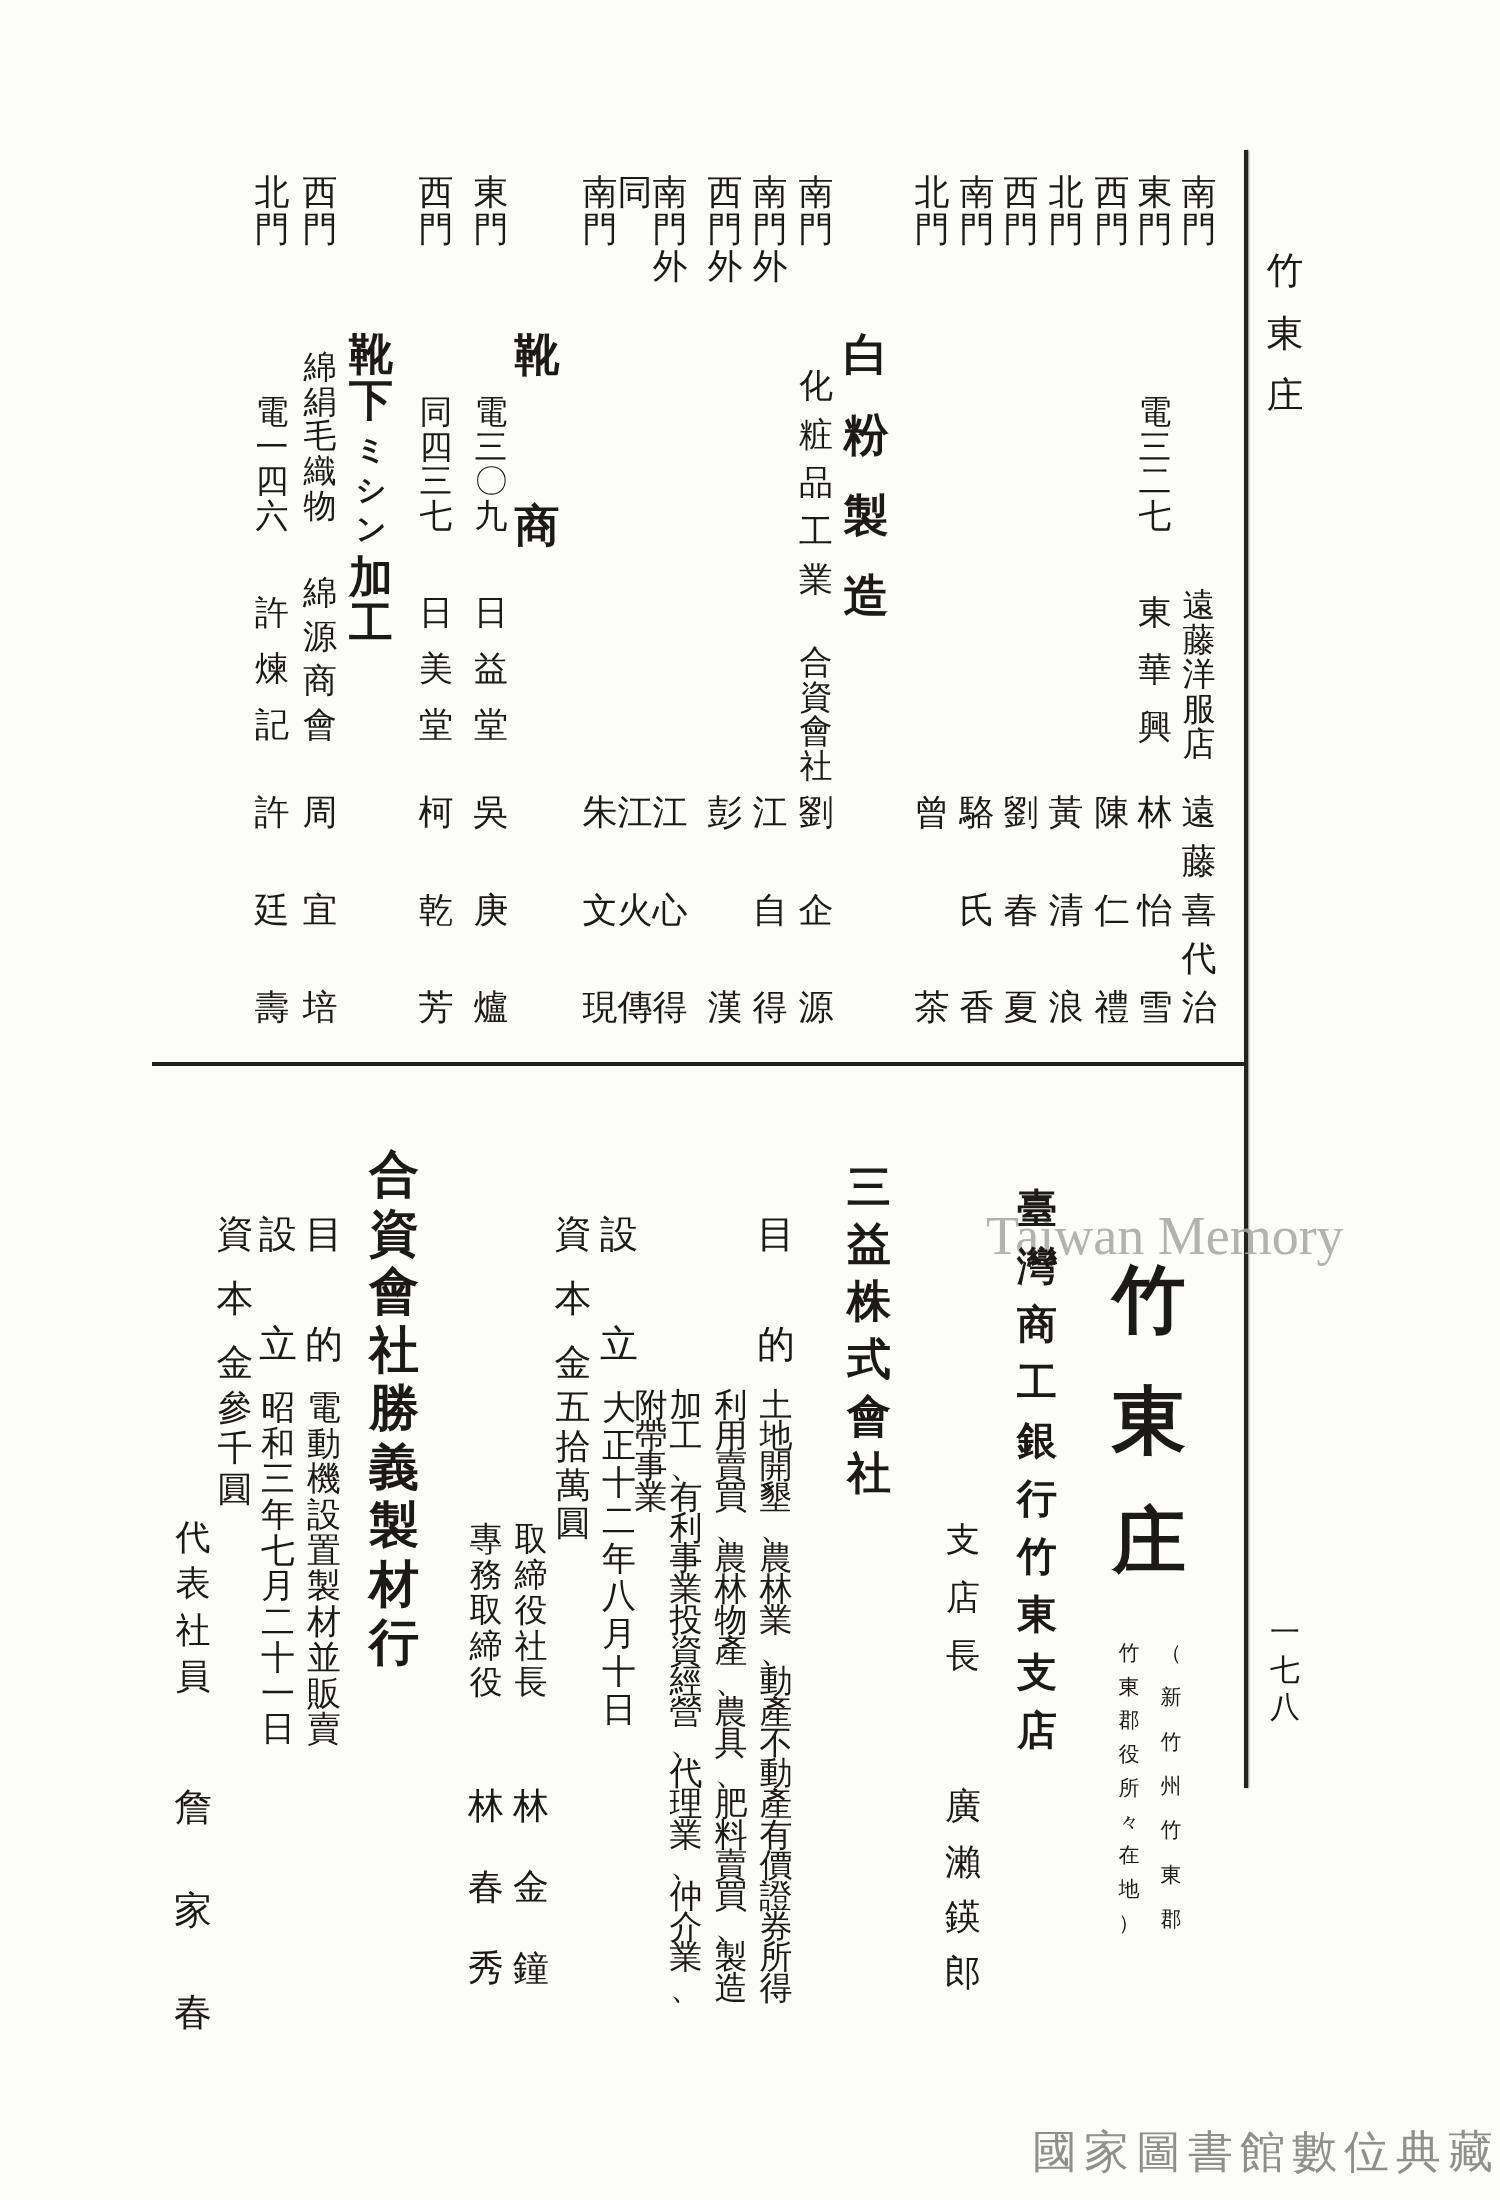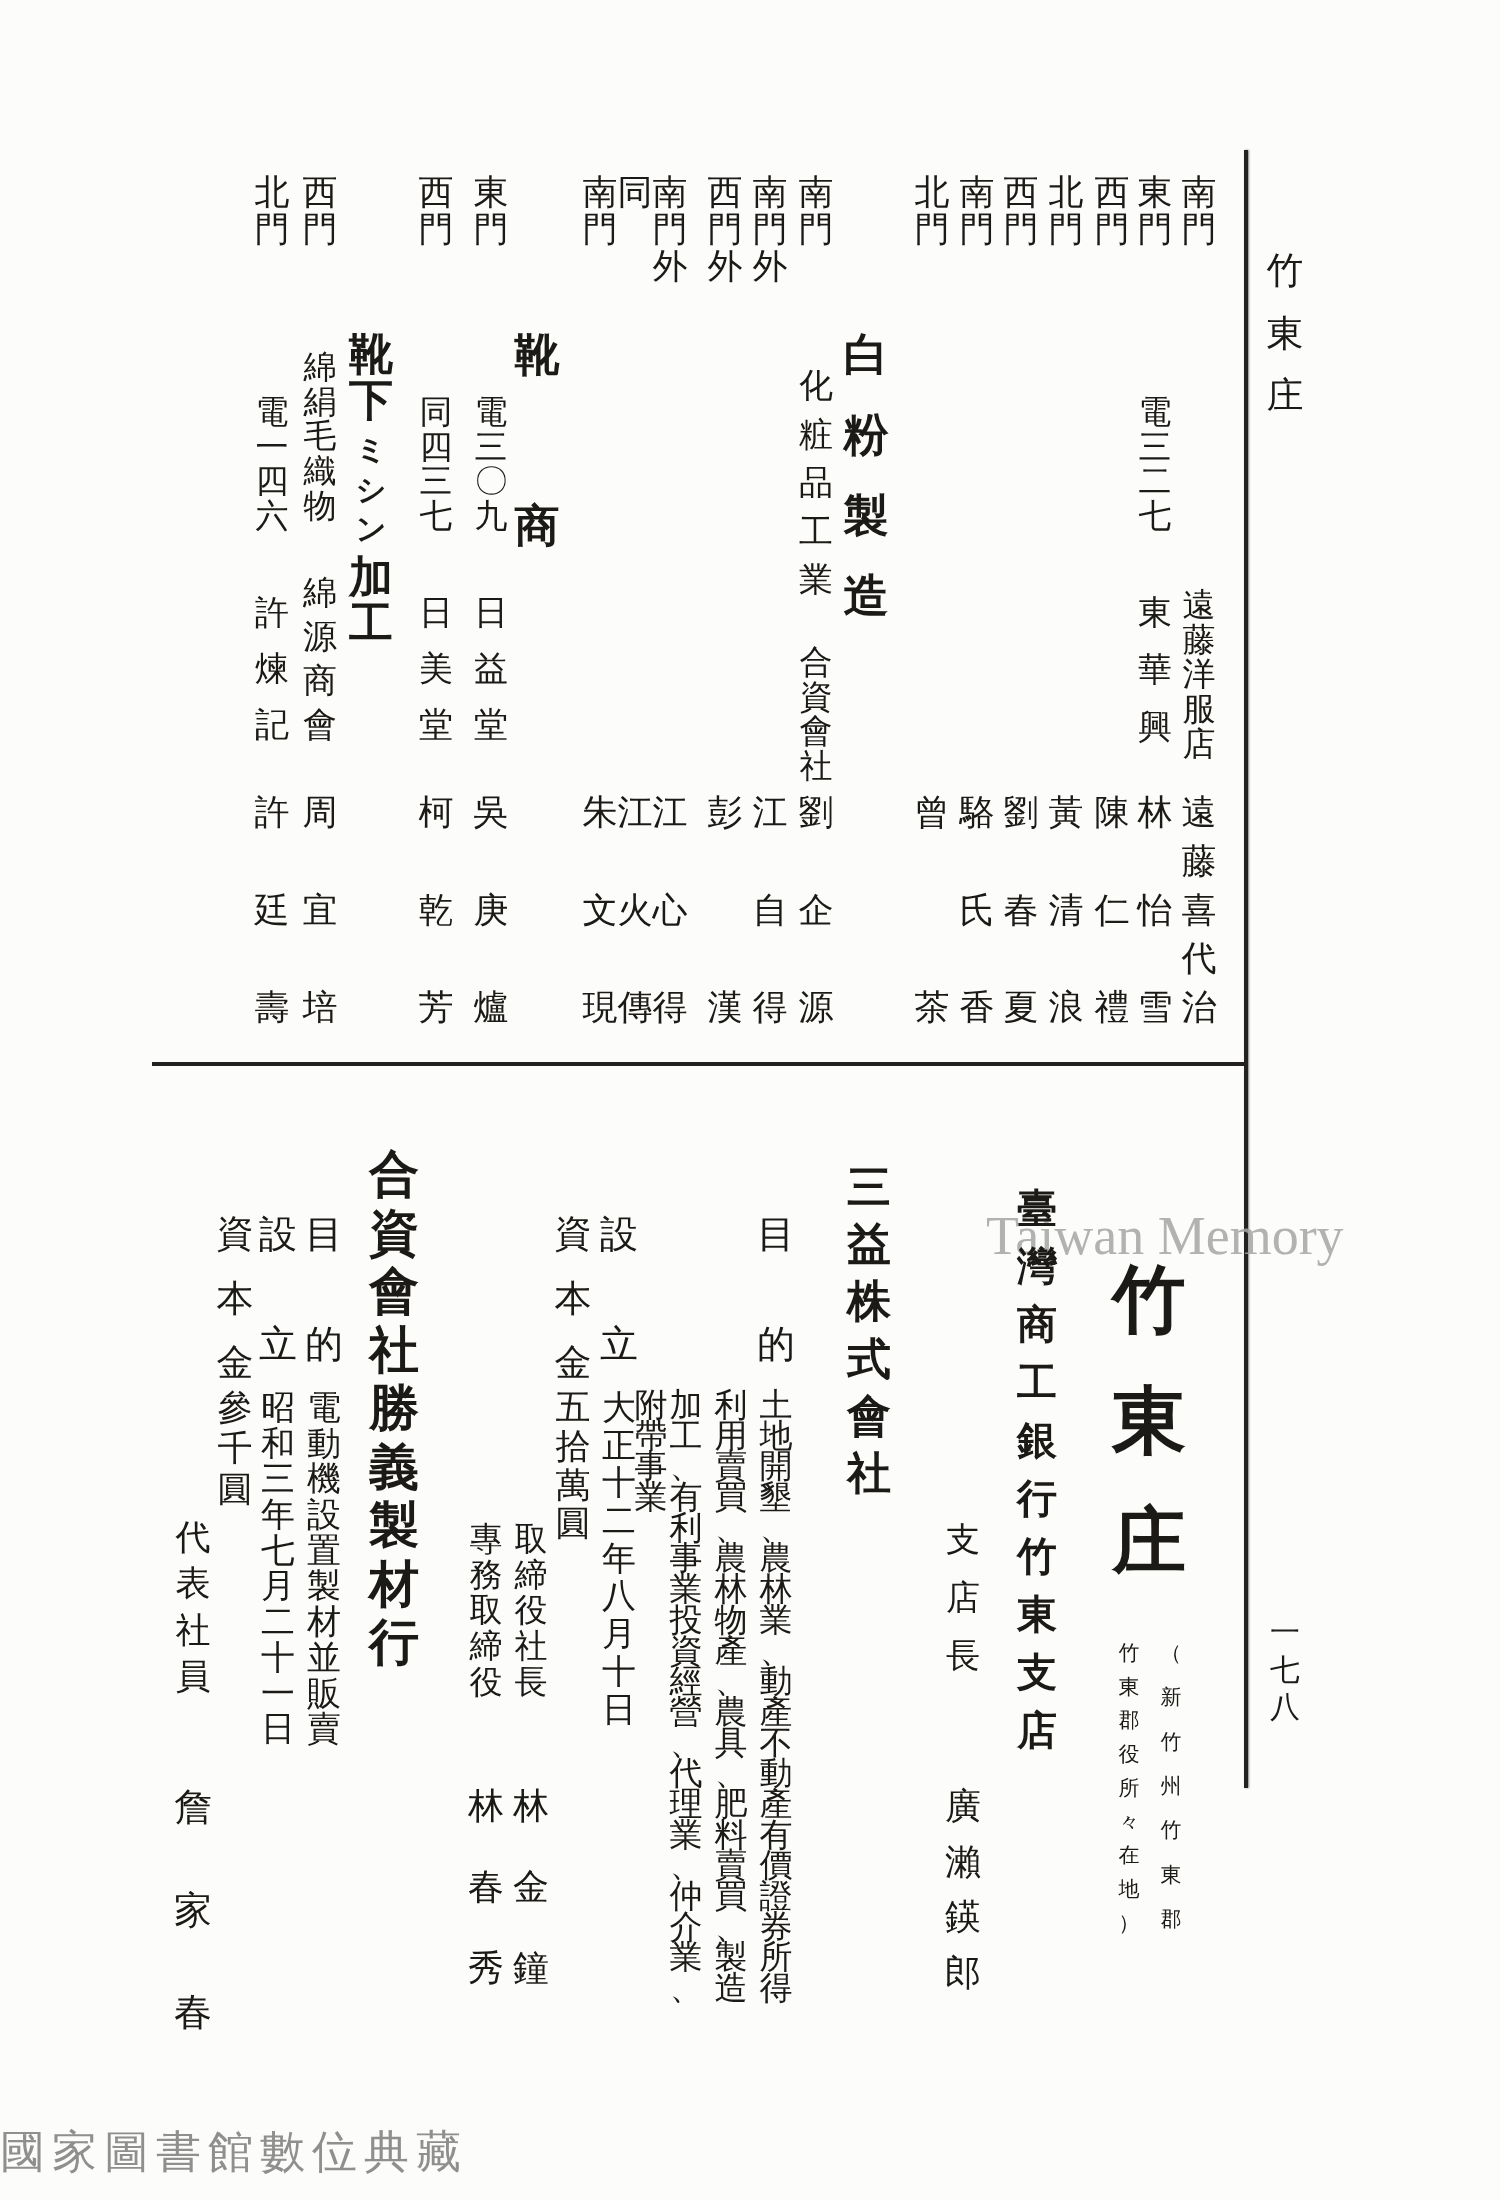--- a/index.html
+++ b/index.html
@@ -8,21 +8,21 @@
   .vchars{position:absolute;display:flex;flex-direction:column;align-items:center;width:46px;margin-left:-4px;}
   .vchars span{display:block;line-height:1.05;}
   .vchars.dense span{line-height:0.93;}
   .just{justify-content:space-between;}
   .bold{font-weight:bold;}
   .grp{position:static;}
   .vgroup{position:absolute;display:flex;flex-direction:column;align-items:center;width:52px;}
   .rule-v{position:absolute;background:#242220;box-shadow:1px 0 2px rgba(40,38,35,.55);}
   .rule-h{position:absolute;background:#242220;}
   .wm{position:absolute;color:#a6a6a4;opacity:.85;}
-  .footer-wm{position:absolute;left:0;width:1500px;text-align:left;color:#8f8f8d;letter-spacing:7px;}
+  .footer-wm{position:absolute;left:0;width:1500px;text-align:right;color:#8f8f8d;letter-spacing:7px;}
 </style>
 </head>
 <body>
 
 <div id="page">
 
   <div class="rule-v" style="left:1244px;top:150px;width:4px;height:1638px;"></div>
   <div class="rule-h" style="left:152px;top:1062px;width:1094px;height:4px;"></div>
   <div class="vchars just" style="left:1266px;top:252px;height:164px;font-size:37px;">
       <span>竹</span>

